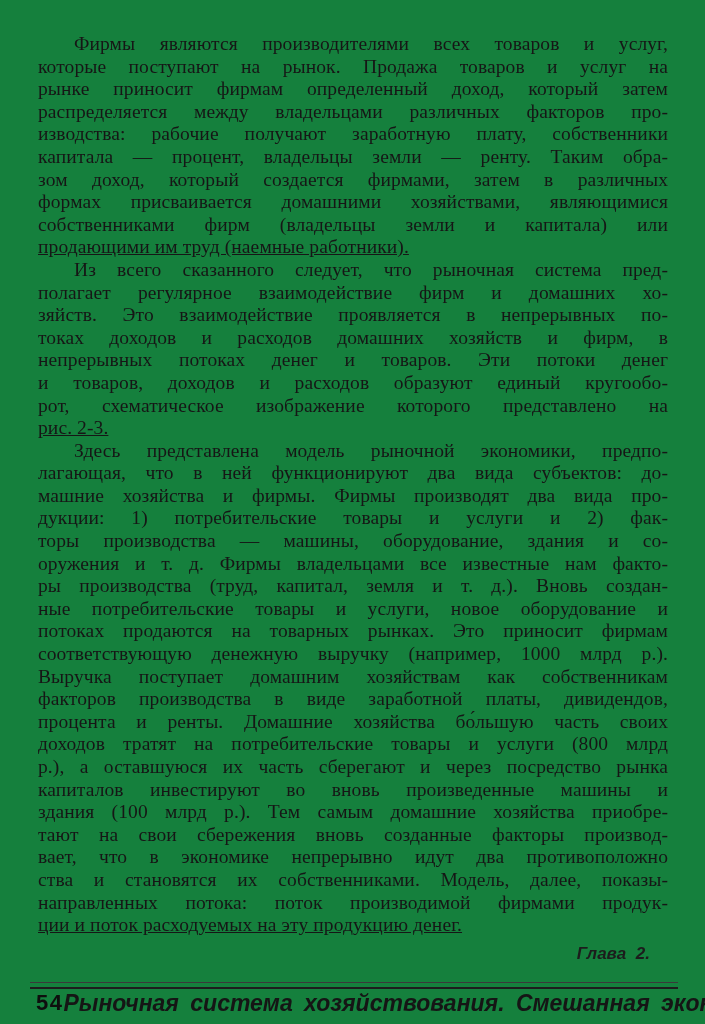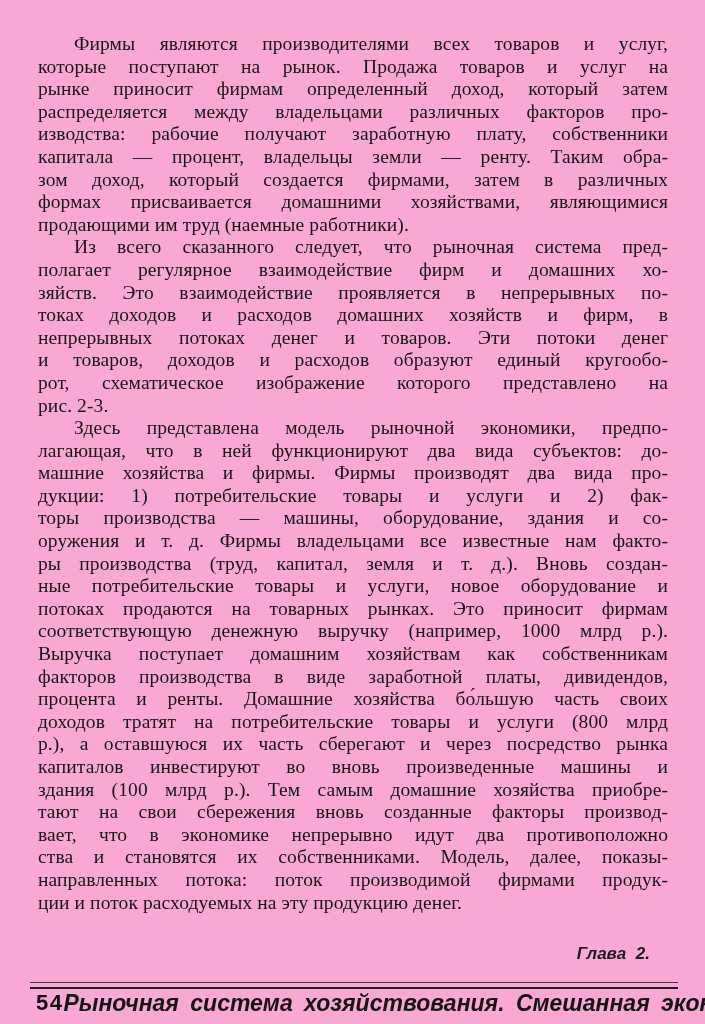--- a/index.html
+++ b/index.html
@@ -4,21 +4,21 @@
 <style>
   html, body {
     margin: 0;
     padding: 0;
     background: #ffffff;
   }
   .page {
     position: relative;
     width: 705px;
     height: 1024px;
-    background: #f9a8d4;
+    background: #15803d;
     color: #141414;
     overflow: hidden;
   }
   
   .body-text {
     position: absolute;
     left: 38px;
     top: 33px;
     width: 630px;
     font-family: "Liberation Serif", "DejaVu Serif", serif;
@@ -29,21 +29,21 @@
   .line {
     height: 22.6px;
     line-height: 22.6px;
     text-align: justify;
     text-align-last: justify;
     text-justify: inter-word;
     white-space: normal;
     letter-spacing: 0.1px;
   }
   .line.first { text-indent: 36px; }
-  .line.last  { text-align-last: left; }
+  .line.last  { text-align-last: left; text-decoration: underline; }
   
   .footer {
     position: absolute;
     left: 30px;
     top: 944px;
     width: 648px;
     font-family: "Liberation Sans", "DejaVu Sans", sans-serif;
     color: #101010;
   }
   .chapter-row {
@@ -95,20 +95,21 @@
   <div class="body-text" id="body-text">
       <div class="paragraph">
         <div class="line first">Фирмы являются производителями всех товаров и услуг,</div>
         <div class="line">которые поступают на рынок. Продажа товаров и услуг на</div>
         <div class="line">рынке приносит фирмам определенный доход, который затем</div>
         <div class="line">распределяется между владельцами различных факторов про-</div>
         <div class="line">изводства: рабочие получают заработную плату, собственники</div>
         <div class="line">капитала — процент, владельцы земли — ренту. Таким обра-</div>
         <div class="line">зом доход, который создается фирмами, затем в различных</div>
         <div class="line">формах присваивается домашними хозяйствами, являющимися</div>
+        <div class="line">собственниками фирм (владельцы земли и капитала) или</div>
         <div class="line last">продающими им труд (наемные работники).</div>
       </div>
       <div class="paragraph">
         <div class="line first">Из всего сказанного следует, что рыночная система пред-</div>
         <div class="line">полагает регулярное взаимодействие фирм и домашних хо-</div>
         <div class="line">зяйств. Это взаимодействие проявляется в непрерывных по-</div>
         <div class="line">токах доходов и расходов домашних хозяйств и фирм, в</div>
         <div class="line">непрерывных потоках денег и товаров. Эти потоки денег</div>
         <div class="line">и товаров, доходов и расходов образуют единый кругообо-</div>
         <div class="line">рот, схематическое изображение которого представлено на</div>

